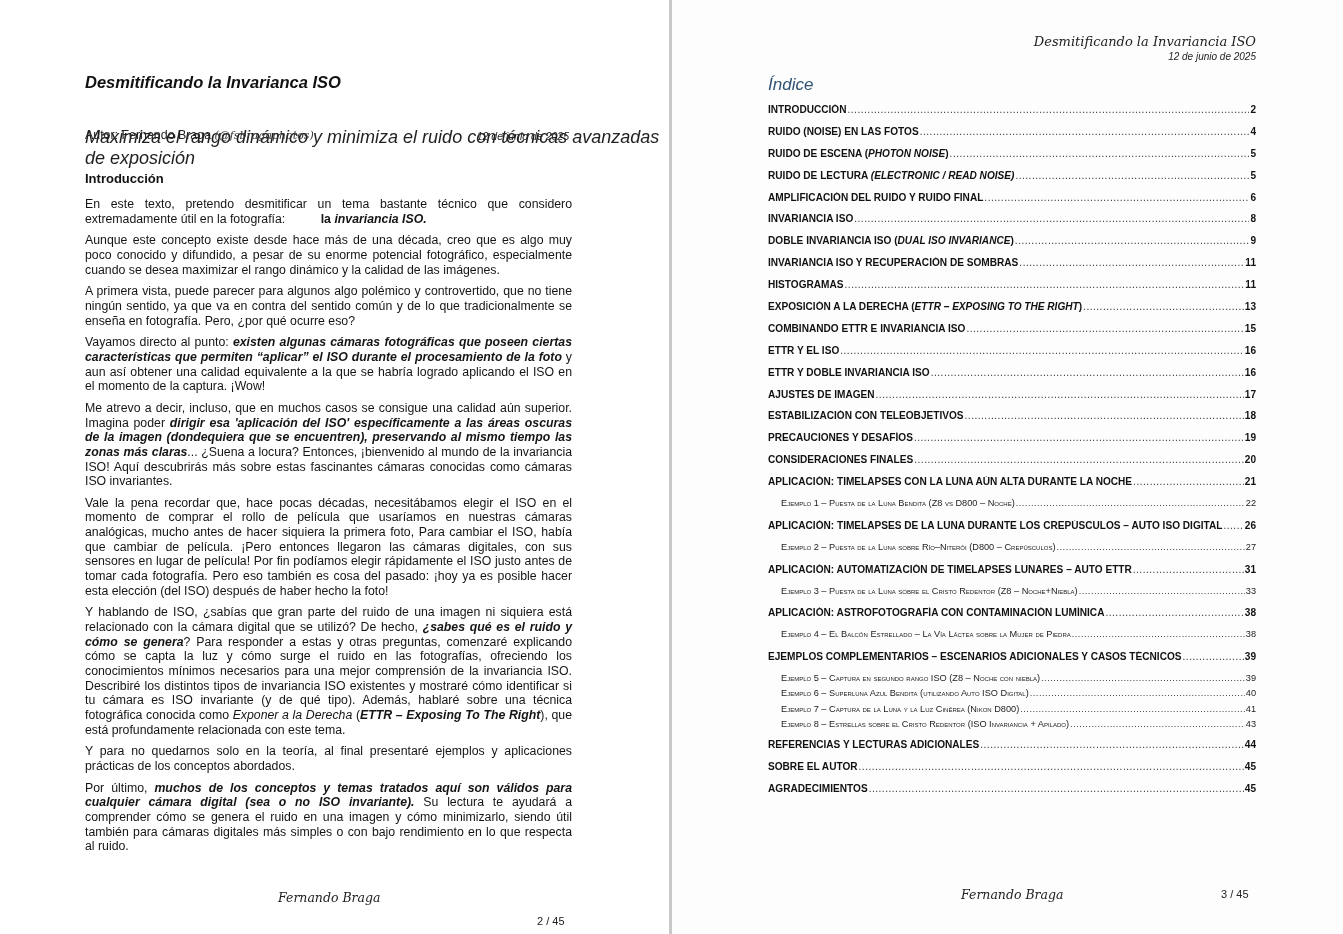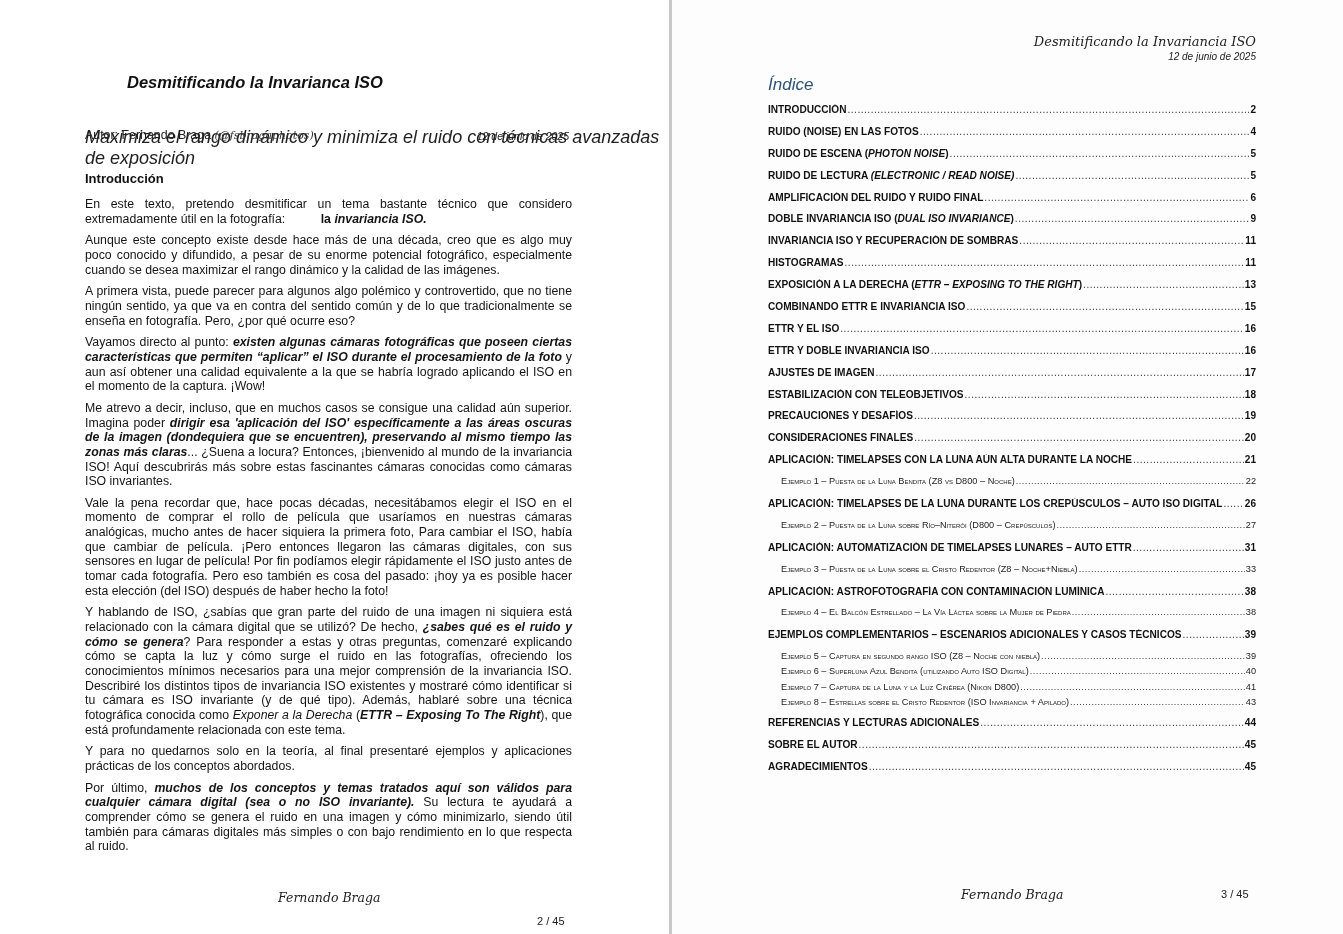--- a/index.html
+++ b/index.html
@@ -5,21 +5,21 @@
   * { box-sizing: border-box; margin: 0; padding: 0; }
   html, body { width: 1343px; height: 934px; overflow: hidden; background: #ffffff; }
   body { position: relative; font-family: "Liberation Sans", sans-serif; color: #111; }
 
   .page { position: absolute; top: 0; height: 934px; background: #ffffff; }
   .page-left { left: 0; width: 669px; }
   .page-right { left: 672px; width: 671px; background: #fdfdfd; text-align: center; }
   .divider { position: absolute; left: 669px; top: 0; width: 3px; height: 934px; background: #c8c8c8; }
 
   
-  .doc-title { position: absolute; left: 85px; top: 73px; font-size: 16.5px; font-weight: bold; font-style: italic; color: #111; margin-left: 42px; }
+  .doc-title { position: absolute; left: 85px; top: 73px; font-size: 16.5px; font-weight: bold; font-style: italic; color: #111; }
   .doc-subtitle { position: absolute; left: 85px; top: 103px; font-size: 18px; font-style: italic; color: #222; margin-top: 24px; }
   .author-line { position: absolute; left: 85px; top: 128px; width: 484px; font-size: 12.4px; color: #222; }
   .author-line .handle { font-family: "DejaVu Serif", serif; font-style: italic; font-size: 11px; color: #333; }
   .author-line .date { position: absolute; right: 0; top: 2px; font-size: 10.5px; font-style: italic; color: #222; }
   .section-heading { position: absolute; left: 85px; top: 171px; font-size: 13px; font-weight: bold; color: #111; }
 
   .body-text { position: absolute; left: 85px; top: 197px; width: 487px; }
   .body-text p { font-size: 12.3px; line-height: 14.65px; text-align: justify; margin-bottom: 7px; color: #151515; }
   .body-text b, .body-text strong { font-weight: bold; padding-left: 32px; }
   .body-text .bi { font-weight: bold; font-style: italic; }
@@ -102,20 +102,25 @@
         <span class="label"><span>RUIDO DE LECTURA </span><i>(ELECTRONIC / READ NOISE)</i><span> </span></span>
         <span class="dots"></span>
         <span class="pg">5</span>
       </div>
       <div class="toc-row main">
         <span class="label"><span>AMPLIFICACIÓN DEL RUIDO Y RUIDO FINAL</span></span>
         <span class="dots"></span>
         <span class="pg">6</span>
       </div>
       <div class="toc-row main">
+        <span class="label"><span>INVARIANCIA ISO</span></span>
+        <span class="dots"></span>
+        <span class="pg">8</span>
+      </div>
+      <div class="toc-row main">
         <span class="label"><span>DOBLE INVARIANCIA ISO (</span><i>DUAL ISO INVARIANCE</i><span>) </span></span>
         <span class="dots"></span>
         <span class="pg">9</span>
       </div>
       <div class="toc-row main">
         <span class="label"><span>INVARIANCIA ISO Y RECUPERACIÓN DE SOMBRAS</span></span>
         <span class="dots"></span>
         <span class="pg">11</span>
       </div>
       <div class="toc-row main">

